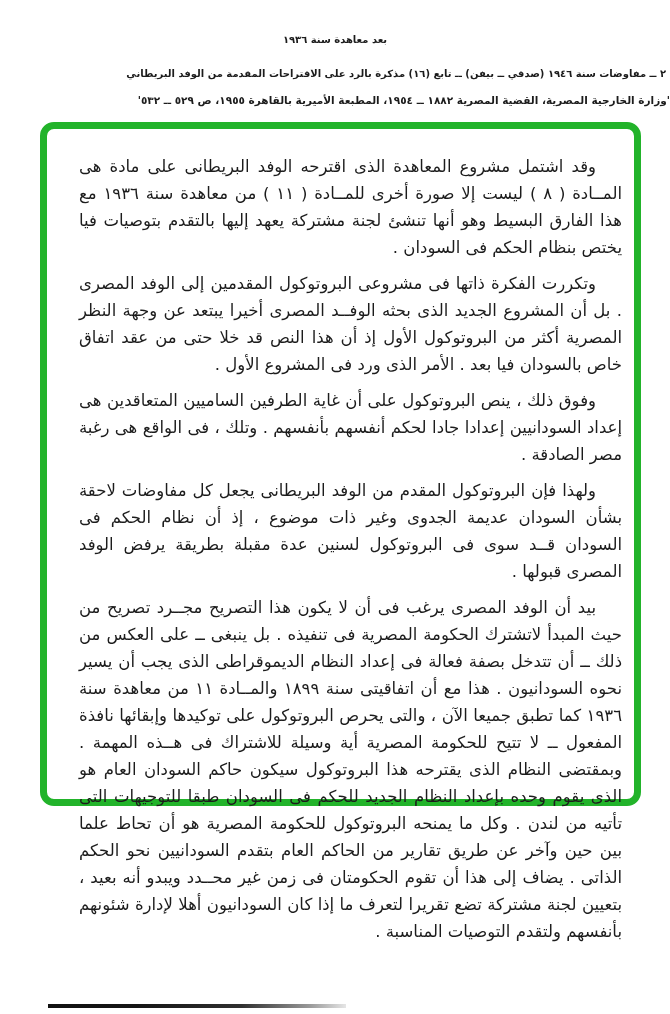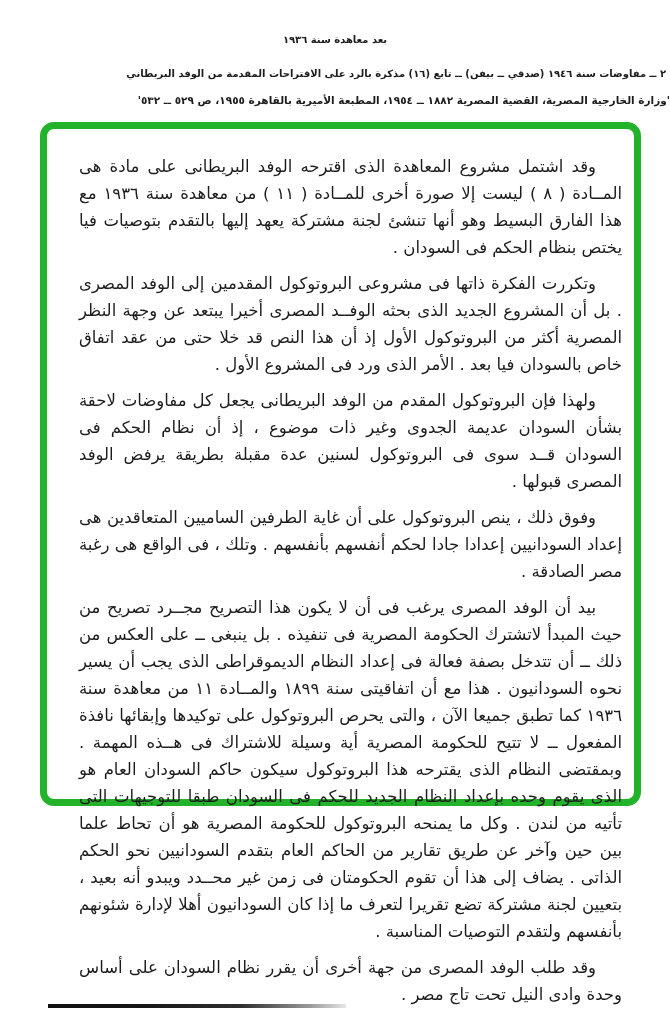--- a/index.html
+++ b/index.html
@@ -84,22 +84,21 @@
 
   <header>
     <div class="header-line1">بعد معاهدة سنة ١٩٣٦</div>
     <div class="header-line2">٢ ــ مفاوضات سنة ١٩٤٦ (صدقي ــ بيفن) ــ تابع (١٦) مذكرة بالرد على الاقتراحات المقدمة من الوفد البريطاني</div>
     <div class="header-line3">'وزارة الخارجية المصرية، القضية المصرية ١٨٨٢ ــ ١٩٥٤، المطبعة الأميرية بالقاهرة ١٩٥٥، ص ٥٢٩ ــ ٥٣٢'</div>
   </header>
 
   <div class="green-box">
     <p>وقد اشتمل مشروع المعاهدة الذى اقترحه الوفد البريطانى على مادة هى المــادة ( ٨ ) ليست إلا صورة أخرى للمــادة ( ١١ ) من معاهدة سنة ١٩٣٦ مع هذا الفارق البسيط وهو أنها تنشئ لجنة مشتركة يعهد إليها بالتقدم بتوصيات فيا يختص بنظام الحكم فى السودان .</p>
     <p>وتكررت الفكرة ذاتها فى مشروعى البروتوكول المقدمين إلى الوفد المصرى . بل أن المشروع الجديد الذى بحثه الوفــد المصرى أخيرا يبتعد عن وجهة النظر المصرية أكثر من البروتوكول الأول إذ أن هذا النص قد خلا حتى من عقد اتفاق خاص بالسودان فيا بعد . الأمر الذى ورد فى المشروع الأول .</p>
+    <p>وفوق ذلك ، ينص البروتوكول على أن غاية الطرفين الساميين المتعاقدين هى إعداد السودانيين إعدادا جادا لحكم أنفسهم بأنفسهم . وتلك ، فى الواقع هى رغبة مصر الصادقة .</p>
     <p>ولهذا فإن البروتوكول المقدم من الوفد البريطانى يجعل كل مفاوضات لاحقة بشأن السودان عديمة الجدوى وغير ذات موضوع ، إذ أن نظام الحكم فى السودان قــد سوى فى البروتوكول لسنين عدة مقبلة بطريقة يرفض الوفد المصرى قبولها .</p>
-    <p>وفوق ذلك ، ينص البروتوكول على أن غاية الطرفين الساميين المتعاقدين هى إعداد السودانيين إعدادا جادا لحكم أنفسهم بأنفسهم . وتلك ، فى الواقع هى رغبة مصر الصادقة .</p>
     <p>بيد أن الوفد المصرى يرغب فى أن لا يكون هذا التصريح مجــرد تصريح من حيث المبدأ لاتشترك الحكومة المصرية فى تنفيذه . بل ينبغى ــ على العكس من ذلك ــ أن تتدخل بصفة فعالة فى إعداد النظام الديموقراطى الذى يجب أن يسير نحوه السودانيون . هذا مع أن اتفاقيتى سنة ١٨٩٩ والمــادة ١١ من معاهدة سنة ١٩٣٦ كما تطبق جميعا الآن ، والتى يحرص البروتوكول على توكيدها وإبقائها نافذة المفعول ــ لا تتيح للحكومة المصرية أية وسيلة للاشتراك فى هــذه المهمة . وبمقتضى النظام الذى يقترحه هذا البروتوكول سيكون حاكم السودان العام هو الذى يقوم وحده بإعداد النظام الجديد للحكم فى السودان طبقا للتوجيهات التى تأتيه من لندن . وكل ما يمنحه البروتوكول للحكومة المصرية هو أن تحاط علما بين حين وآخر عن طريق تقارير من الحاكم العام بتقدم السودانيين نحو الحكم الذاتى . يضاف إلى هذا أن تقوم الحكومتان فى زمن غير محــدد ويبدو أنه بعيد ، بتعيين لجنة مشتركة تضع تقريرا لتعرف ما إذا كان السودانيون أهلا لإدارة شئونهم بأنفسهم ولتقدم التوصيات المناسبة .</p>
-    <p>وقد طلب الوفد المصرى من جهة أخرى أن يقرر نظام السودان على أساس وحدة وادى النيل تحت تاج مصر .</p>
 
   </div>
 
   <div class="bottom-rule"></div>
 
 </div>
 
 </body></html>

